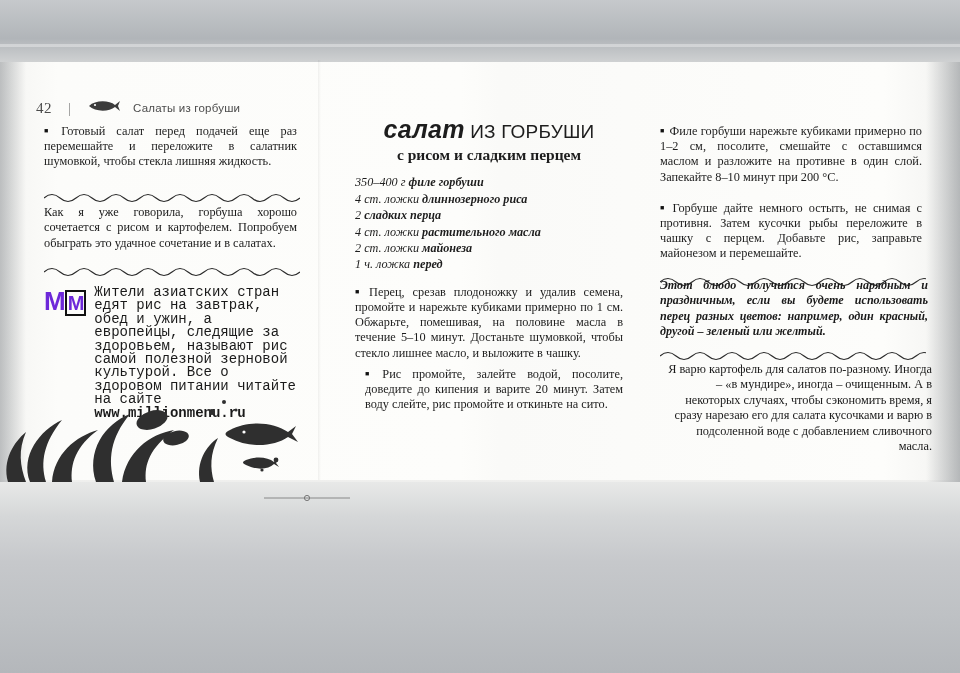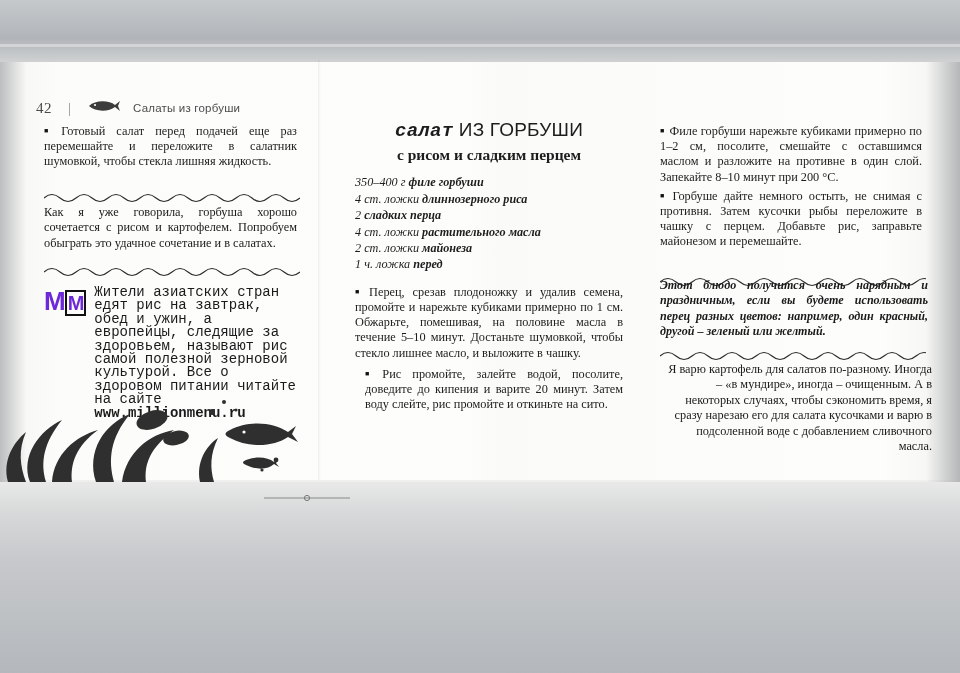--- a/index.html
+++ b/index.html
@@ -109,24 +109,24 @@
   
   .recipe-title {
     text-align: center;
     margin-bottom: 12px;
   }
   .rt-line1 {
     font-size: 20px;
     letter-spacing: .3px;
   }
   .rt-salat {
-    font-family: Liberation Mono, monospace;
+    font-family: Liberation Sans, sans-serif;
     font-style: italic;
     font-weight: bold;
-    font-size: 19px;
+    font-size: 25px;
   }
   .rt-rest { font-family: "Liberation Sans", sans-serif; font-weight: 400; font-size: 19px; letter-spacing: .2px;}
   .rt-line2 {
     font-family: "Liberation Serif", serif;
     font-weight: bold;
     font-size: 15.5px;
     margin-top: 8px;
   }
   .portions {
     font-family: "Liberation Sans", sans-serif;
@@ -300,21 +300,21 @@
     <div class="ing"><span>2 ст. ложки </span><b>майонеза</b></div>
     <div class="ing"><span>1 ч. ложка </span><b>перед</b></div>
   </div>
 
   <p class="bullet">Перец, срезав плодоножку и удалив семена, промойте и нарежьте кубиками примерно по 1 см. Обжарьте, помешивая, на половине масла в течение 5–10 минут. Достаньте шумовкой, чтобы стекло лишнее масло, и выложите в чашку.</p>
   <p class="bullet" style="margin-top:6px;margin-left:10px;">Рис промойте, залейте водой, посолите, доведите до кипения и варите 20 минут. Затем воду слейте, рис промойте и откиньте на сито.</p>
 </div>
 
 <div class="col col-right">
   <p class="bullet">Филе горбуши нарежьте кубиками примерно по 1–2 см, посолите, смешайте с оставшимся маслом и разложите на противне в один слой. Запекайте 8–10 минут при 200 °С.</p>
-  <p class="bullet" style="margin-top:4px;">Горбуше дайте немного остыть, не снимая с противня. Затем кусочки рыбы переложите в чашку с перцем. Добавьте рис, заправьте майонезом и перемешайте.</p>
+  <p class="bullet" style="margin-top:16px;">Горбуше дайте немного остыть, не снимая с противня. Затем кусочки рыбы переложите в чашку с перцем. Добавьте рис, заправьте майонезом и перемешайте.</p>
 </div>
 
 <div style="position:absolute;left:660px;top:266px;width:266px;">
   <svg class="squiggle" width="266" height="12" viewBox="0 0 266 12" preserveAspectRatio="none">
     <path d="M0 7 Q8 0 16 7 T32 7 T48 7 T64 7 T80 7 T96 7 T112 7 T128 7 T144 7 T160 7 T176 7 T192 7 T208 7 T224 7 T240 7 T256 7 T272 7" fill="none" stroke="#2b2b2b" stroke-width="1.1"></path>
   </svg>
 </div>
 
 <div class="col-right-lower">
   <p class="note">Этот блюдо получится очень нарядным и праздничным, если вы будете использовать перец разных цветов: например, один красный, другой – зеленый или желтый.</p>

